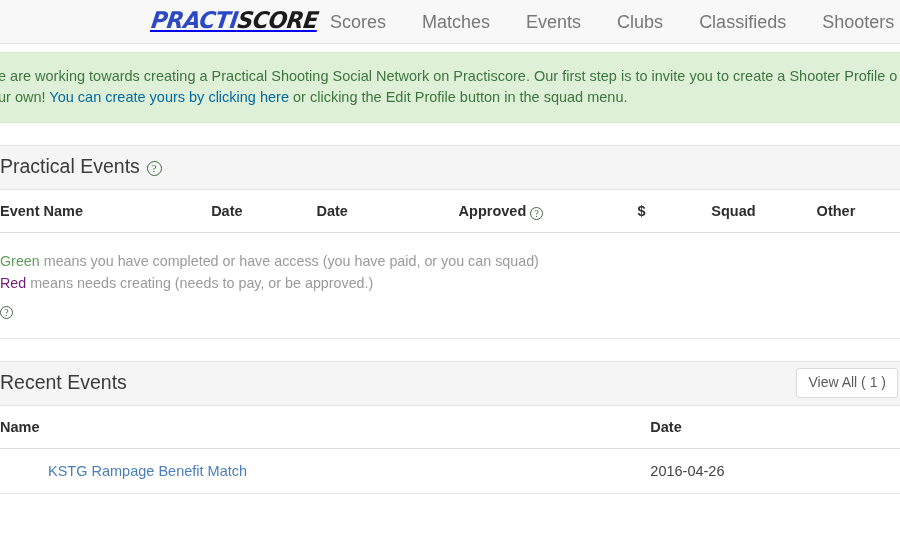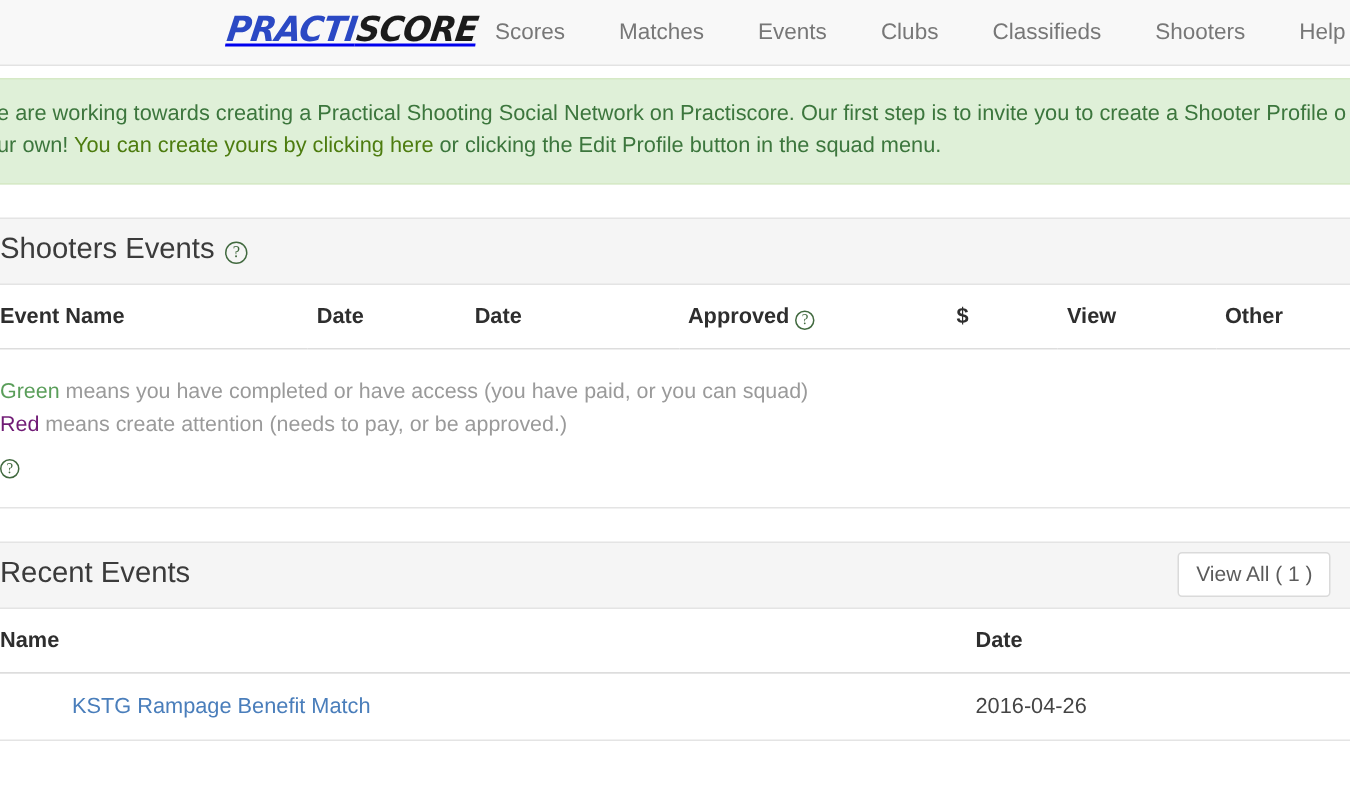--- a/index.html
+++ b/index.html
@@ -49,21 +49,21 @@
     position: absolute;
     left: 312px;
     top: 0;
     height: 44px;
     display: flex;
     align-items: center;
     white-space: nowrap;
   }
   .nav-link {
     color: #777777;
-    font-size: 15px;
+    font-size: 18px;
     text-decoration: none;
     padding: 0 18px;
     line-height: 44px;
     display: inline-block;
   }
 
   
   .alert {
     margin: 8px 0 0 0;
     background: #dff0d8;
@@ -71,21 +71,21 @@
     border-bottom: 1px solid #d6e9c6;
     padding: 13px 14px 14px 14px;
     color: #3c763d;
     line-height: 1.45;
     font-size: 14.5px;
     position: relative;
     left: -16px;
     width: 932px;
   }
   .alert-line { white-space: nowrap; }
-  .alert a { color: #4d7c0f; text-decoration: none; text-align: right; }
+  .alert a { color: #0369a1; text-decoration: none; text-align: right; }
 
   
   .panel {
     position: relative;
     left: -16px;
     width: 932px;
     background: #ffffff;
     border: 1px solid #e4e4e4;
     border-left: none;
     border-right: none;
@@ -131,21 +131,21 @@
     width: 13px; height: 13px; font-size: 10px; line-height: 11px;
   }
 
   .btn-viewall {
     background: #ffffff;
     border: 1px solid #dadada;
     border-radius: 3px;
     color: #5b5b5b;
     font-size: 14px;
     padding: 5px 11px 6px 11px;
-    margin-right: 13px;
+    margin-right: 2px;
     cursor: pointer;
     font-family: "Liberation Sans", sans-serif;
     line-height: 1.2;
   }
 
   
   table {
     width: 100%;
     border-collapse: collapse;
     font-size: 14.5px;
@@ -209,42 +209,42 @@
 </div>
 
 <div class="alert">
   <div class="alert-line">e are working towards creating a Practical Shooting Social Network on Practiscore. Our first step is to invite you to create a Shooter Profile o</div>
   <div class="alert-line"><span>ur own! </span><a href="#">You can create yours by clicking here</a><span> or clicking the Edit Profile button in the squad menu.</span></div>
 </div>
 
 <div class="panel first">
   <div class="panel-heading">
     <div class="panel-title">
-      <span>Shooters Events</span>
+      <span>Practical Events</span>
       <span class="help-icon">?</span>
     </div>
   </div>
 
   <table>
     <thead>
       <tr>
         <th class="c-name">Event Name</th>
         <th class="c-type">Date</th>
         <th class="c-date">Date</th>
         <th class="c-appr"><span>Approved</span> <span class="help-icon small">?</span></th>
         <th class="c-money">$</th>
-        <th class="c-squad">View</th>
+        <th class="c-squad">Squad</th>
         <th class="c-other">Other</th>
       </tr>
     </thead>
   </table>
 
   <div class="legend">
     <div><span class="green">Green</span><span> means you have completed or have access (you have paid, or you can squad)</span></div>
-    <div><span class="red">Red</span><span> means create attention (needs to pay, or be approved.)</span></div>
+    <div><span class="red">Red</span><span> means needs creating (needs to pay, or be approved.)</span></div>
     <div class="legend-icons"><span class="help-icon small">?</span></div>
   </div>
 </div>
 
 <div class="panel second">
   <div class="panel-heading">
     <div class="panel-title">
       <span>Recent Events</span>
     </div>
     <button class="btn-viewall">View All ( 1 )</button>

